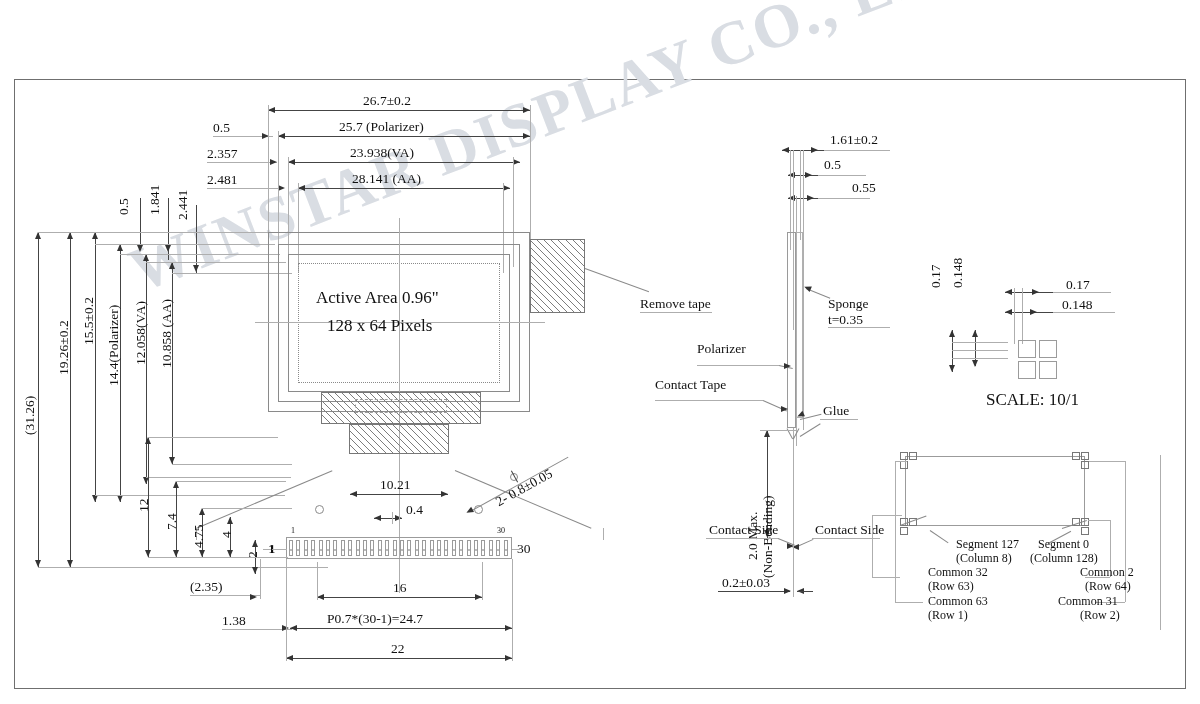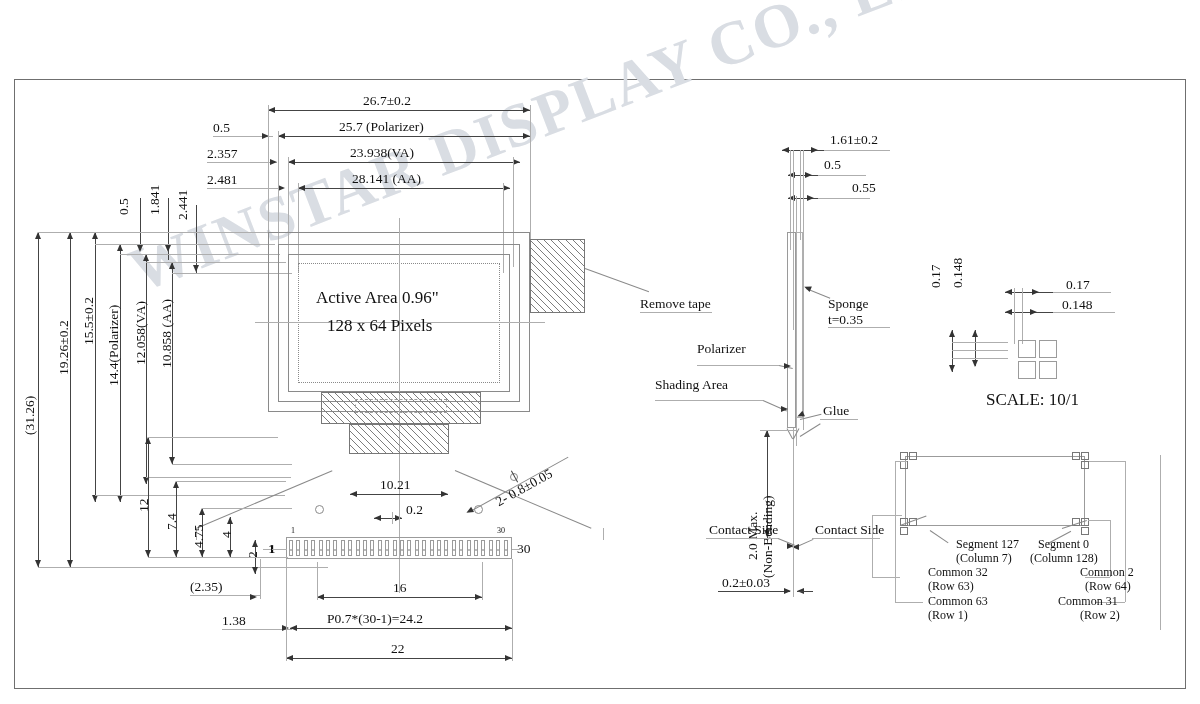--- a/index.html
+++ b/index.html
@@ -313,31 +313,31 @@
     <div class="ln hl dk" style="left:350px; top:494px; width:98px;"></div>
     <div class="ar l" style="left:350px; top:491px;"></div>
     <div class="ar r" style="left:441px; top:491px;"></div>
     <div class="lbl" style="left:380px; top:477px;">10.21</div>
 
     <div class="ln hl dk" style="left:374px; top:518px; width:28px;"></div>
     <div class="ar l" style="left:374px; top:515px;"></div>
     <div class="ar r" style="left:395px; top:515px;"></div>
     <div class="ln vl lt" style="left:392px; top:512px; height:12px;"></div>
     <div class="ln vl lt" style="left:399px; top:512px; height:12px;"></div>
-    <div class="lbl" style="left:406px; top:502px;">0.2</div>
+    <div class="lbl" style="left:406px; top:502px;">0.4</div>
 
     <div class="ln hl dk" style="left:317px; top:597px; width:165px;"></div>
     <div class="ar l" style="left:317px; top:594px;"></div>
     <div class="ar r" style="left:475px; top:594px;"></div>
     <div class="lbl" style="left:393px; top:580px;">16</div>
 
     <div class="ln hl dk" style="left:290px; top:628px; width:222px;"></div>
     <div class="ar l" style="left:290px; top:625px;"></div>
     <div class="ar r" style="left:505px; top:625px;"></div>
-    <div class="lbl" style="left:327px; top:611px;">P0.7*(30-1)=24.2</div>
+    <div class="lbl" style="left:327px; top:611px;">P0.7*(30-1)=24.7</div>
 
     <div class="ln hl dk" style="left:286px; top:658px; width:226px;"></div>
     <div class="ar l" style="left:286px; top:655px;"></div>
     <div class="ar r" style="left:505px; top:655px;"></div>
     <div class="lbl" style="left:391px; top:641px;">22</div>
 
     <div class="lbl" style="left:190px; top:579px;">(2.35)</div>
     <div class="ln hl lt" style="left:190px; top:595px; width:70px;"></div>
     <div class="ar r" style="left:250px; top:594px;"></div>
 
@@ -389,21 +389,21 @@
     <div class="lbl" style="left:828px; top:312px;">t=0.35</div>
     <div class="diag" style="left:806px; top:288px; width:26px; transform:rotate(22deg);"></div>
     <div class="ar l" style="left:804px; top:285px; transform:rotate(22deg);"></div>
 
     <div class="ln hl lt" style="left:697px; top:365px; width:82px;"></div>
     <div class="lbl" style="left:697px; top:341px;">Polarizer</div>
     <div class="diag" style="left:779px; top:365px; width:14px; transform:rotate(12deg);"></div>
     <div class="ar r" style="left:784px; top:363px;"></div>
 
     <div class="ln hl lt" style="left:655px; top:400px; width:108px;"></div>
-    <div class="lbl" style="left:655px; top:377px;">Shading Area</div>
+    <div class="lbl" style="left:655px; top:377px;">Contact Tape</div>
     <div class="diag" style="left:763px; top:400px; width:26px; transform:rotate(24deg);"></div>
     <div class="ar r" style="left:781px; top:406px;"></div>
 
     <div class="lbl" style="left:823px; top:403px;">Glue</div>
     <div class="ln hl lt" style="left:820px; top:419px; width:38px;"></div>
     <div class="diag" style="left:800px; top:419px; width:22px; transform:rotate(-14deg);"></div>
     <div class="ar l" style="left:797px; top:412px; transform:rotate(-25deg);"></div>
     <div class="diag" style="left:800px; top:436px; width:24px; transform:rotate(-32deg);"></div>
 
     <div class="ln vl dk" style="left:767px; top:430px; height:108px;"></div>
@@ -501,21 +501,21 @@
 
     <div class="diag" style="left:1062px; top:528px; width:26px; transform:rotate(-18deg);"></div>
     <div class="ln hl lt" style="left:1088px; top:520px; width:22px;"></div>
     <div class="ln vl lt" style="left:1110px; top:520px; height:57px;"></div>
     <div class="ln hl lt" style="left:1085px; top:577px; width:25px;"></div>
 
     <div class="diag" style="left:930px; top:530px; width:22px; transform:rotate(34deg);"></div>
     <div class="diag" style="left:1048px; top:543px; width:26px; transform:rotate(-28deg);"></div>
 
     <div class="lbl sm" style="left:956px; top:538px;">Segment 127</div>
-    <div class="lbl sm" style="left:956px; top:552px;">(Column 7)</div>
+    <div class="lbl sm" style="left:956px; top:552px;">(Column 8)</div>
 
     <div class="lbl sm" style="left:1038px; top:538px;">Segment 0</div>
     <div class="lbl sm" style="left:1030px; top:552px;">(Column 128)</div>
 
     <div class="lbl sm" style="left:928px; top:566px;">Common 32</div>
     <div class="lbl sm" style="left:928px; top:580px;">(Row 63)</div>
 
     <div class="lbl sm" style="left:1080px; top:566px;">Common 2</div>
     <div class="lbl sm" style="left:1085px; top:580px;">(Row 64)</div>
 

